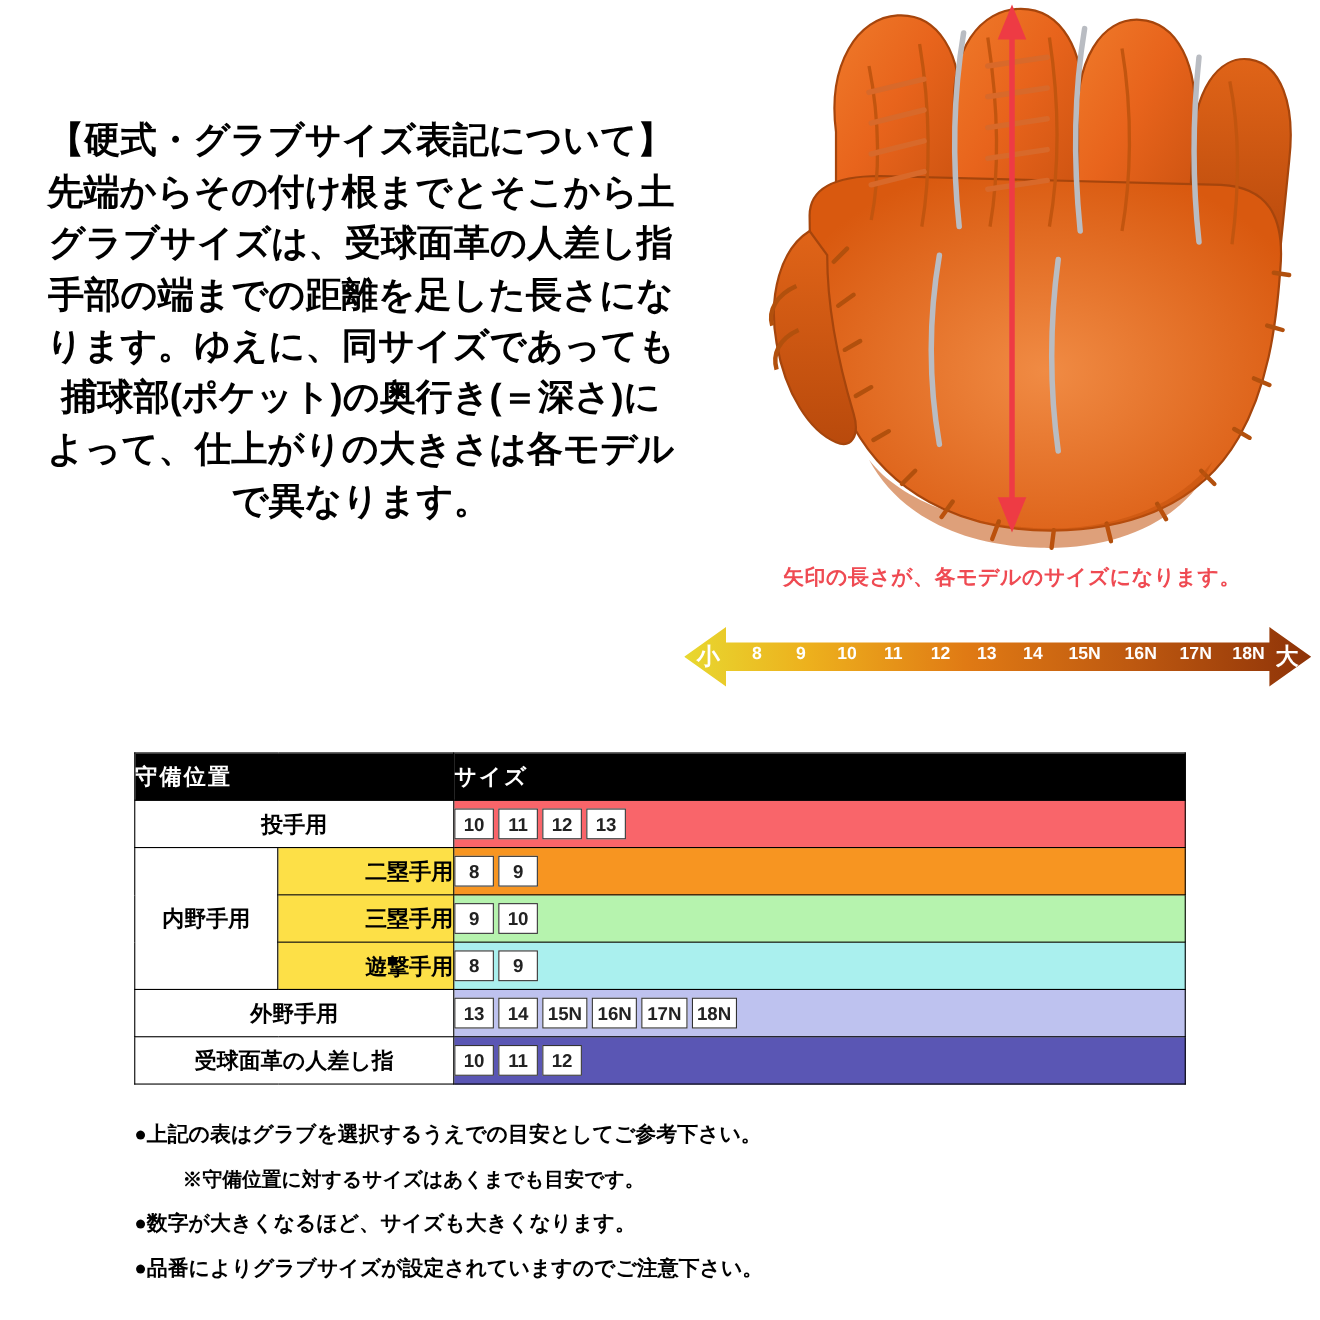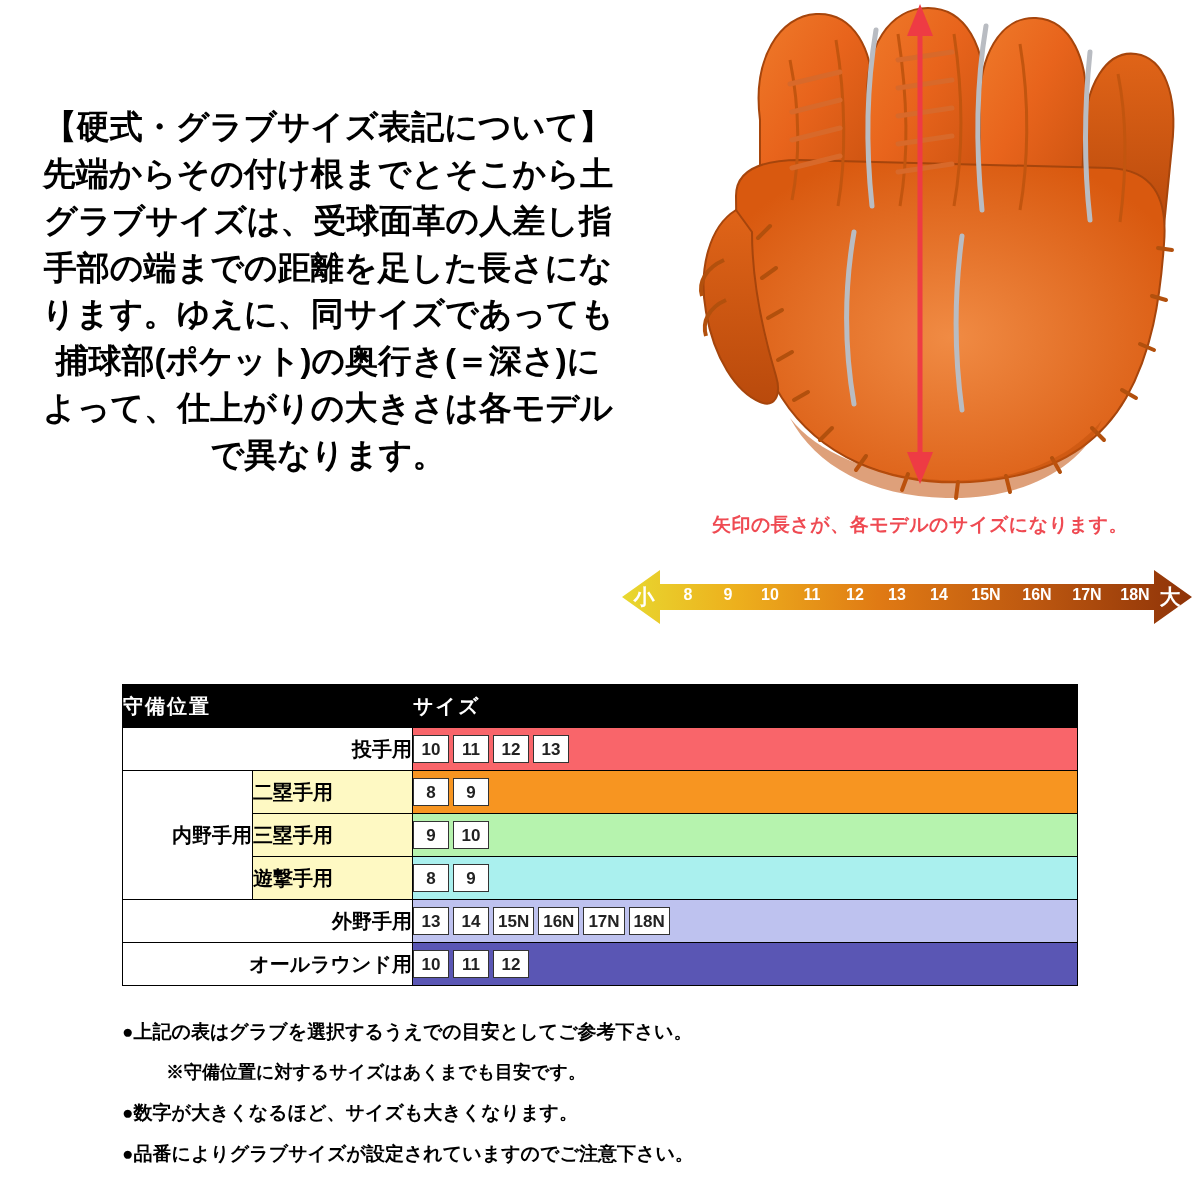--- a/index.html
+++ b/index.html
@@ -105,27 +105,27 @@
   }
   .hdr {
     background: #000000;
     color: #ffffff !important;
     text-align: left;
     font-size: 20px;
     letter-spacing: 2px;
     height: 40px;
   }
   .pos-cell {
-    text-align: right;
+    text-align: center;
     padding-left: 14px;
     background: #ffffff;
   }
   .pos-cell-center {
-    text-align: left;
-    background: #fef9c3;
+    text-align: right;
+    background: #fde047;
   }
   .sizes-cell {
     padding: 0 0 0 8px;
     vertical-align: middle;
   }
   .chips { display: flex; align-items: center; gap: 4px; height: 100%; }
   .chip {
     display: inline-flex;
     align-items: center;
     justify-content: center;
@@ -352,21 +352,21 @@
           <span class="chip">14</span>
           <span class="chip">15N</span>
           <span class="chip">16N</span>
           <span class="chip">17N</span>
           <span class="chip">18N</span>
         </div>
       </td>
     </tr>
 
     <tr>
-      <td class="pos-cell" colspan="2">オールラウンド用</td>
+      <td class="pos-cell" colspan="2">受球面革の人差し指</td>
       <td class="sizes-cell" style="background:#5a56b4">
         <div class="chips">
           <span class="chip">10</span>
           <span class="chip">11</span>
           <span class="chip">12</span>
         </div>
       </td>
     </tr>
   </tbody>
 </table>

